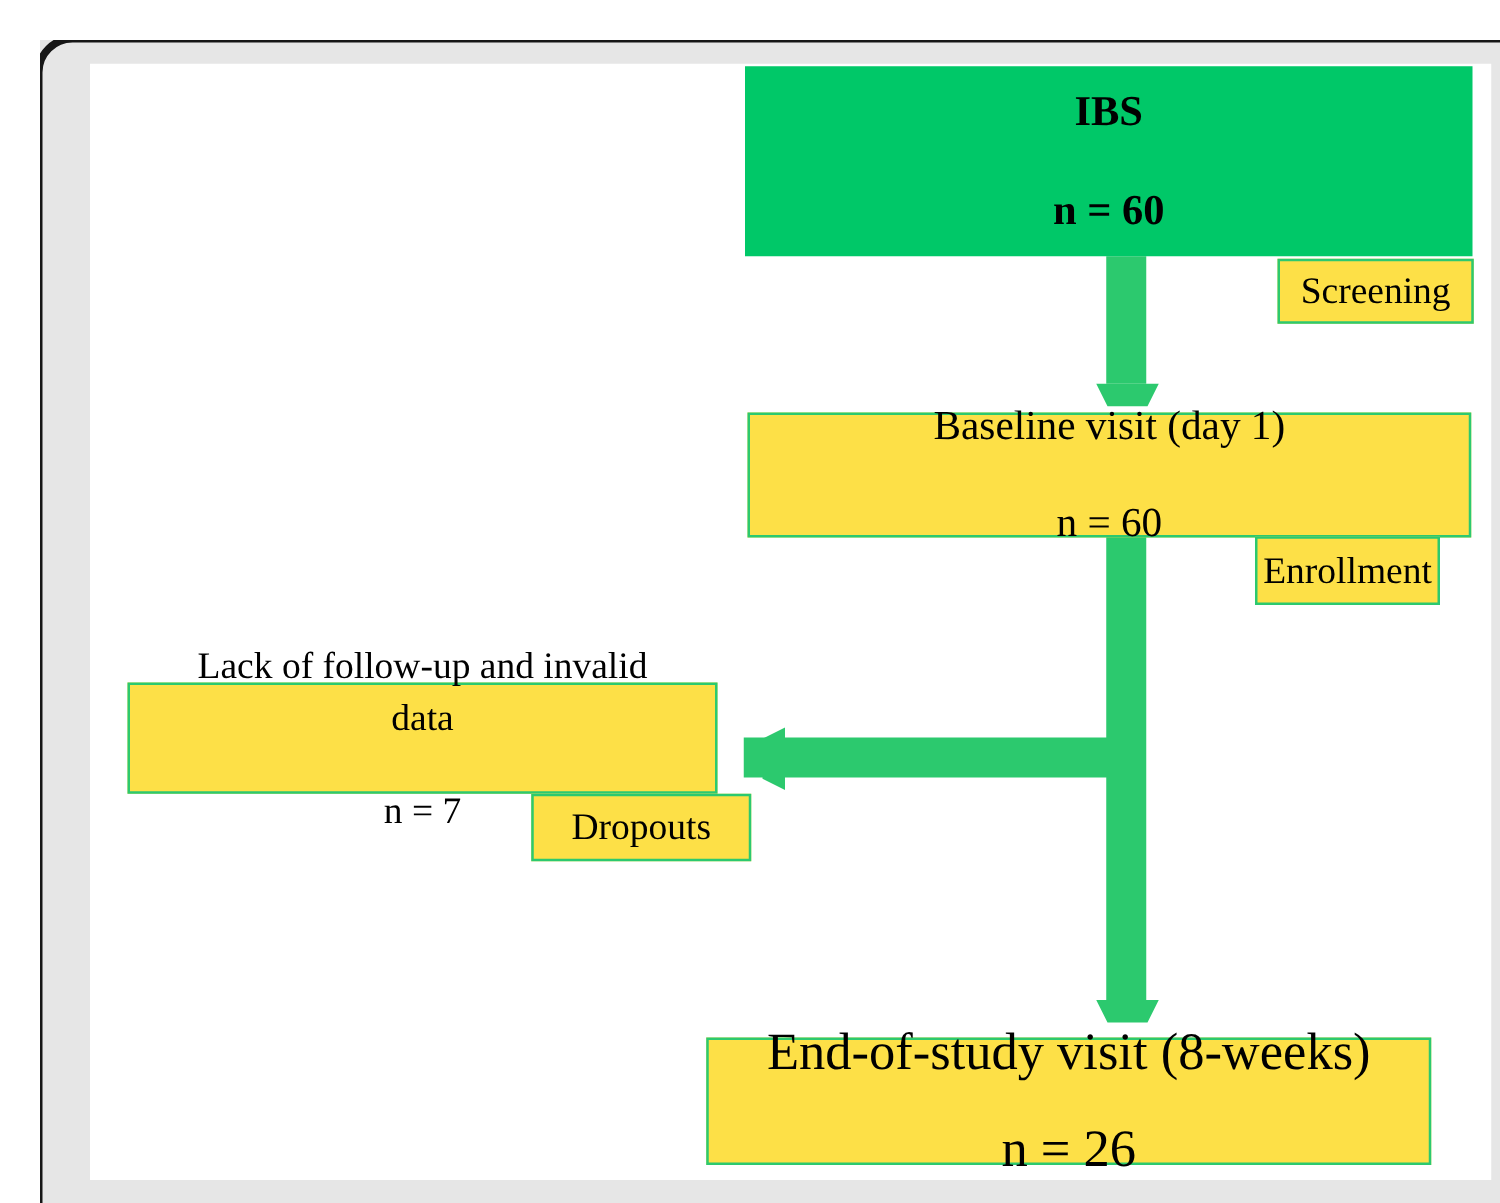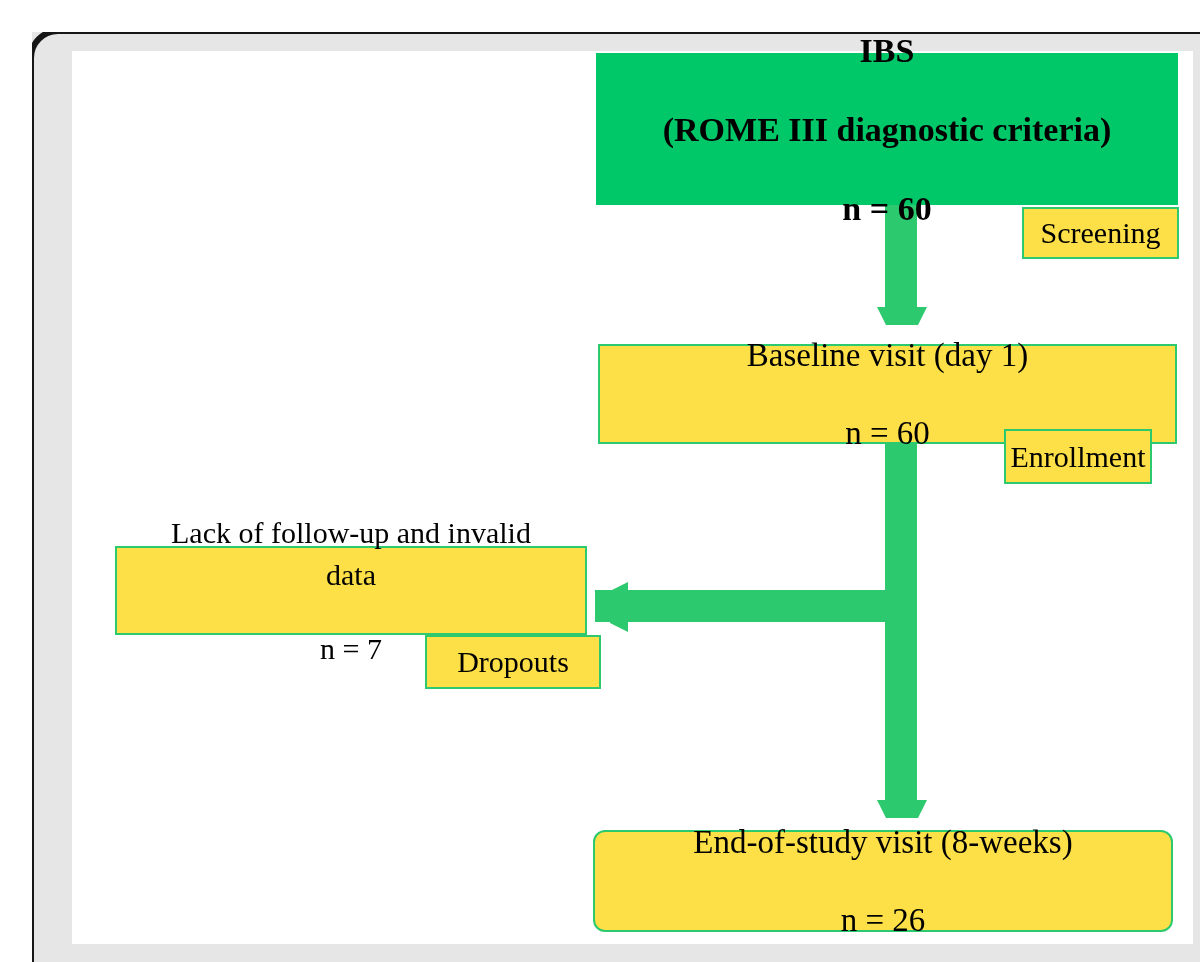--- a/index.html
+++ b/index.html
@@ -45,30 +45,30 @@
 
   .node-ibs {
     left: 564px; top: 21px; width: 582px; height: 152px;
     background: #00c868;
     border: none;
     font-weight: bold;
     font-size: 34px;
     line-height: 47px;
   }
   .node-baseline {
-    left: 566px; top: 312px; width: 579px; height: 100px;
+    left: 566px; top: 298px; width: 579px; height: 100px;
     font-size: 33px; line-height: 46px; text-align: right;
   }
   .node-dropout-reason {
     left: 70px; top: 514px; width: 472px; height: 89px;
-    font-size: 30px; line-height: 42px; margin-left: 13px;
+    font-size: 30px; line-height: 42px;
   }
   .node-end {
-    left: 561px; top: 798px; width: 580px; height: 102px;
-    font-size: 33px; line-height: 46px; border-radius: 12px;
+    left: 533px; top: 798px; width: 580px; height: 102px;
+    font-size: 42px; line-height: 46px;
   }
 
   .stage-label { font-size: 30px; z-index: 3; }
   .label-screening  { left: 990px; top: 175px; width: 157px; height: 52px; }
   .label-enrollment { left: 972px; top: 397px; width: 148px; height: 55px; }
   .label-dropouts   { left: 393px; top: 603px; width: 176px; height: 54px; }
 
   .line { position: absolute; background: #2cc96e; z-index: 1; }
   .line-v1 { left: 853px; top: 173px; width: 3px; height: 102px; }
   .line-v2 { left: 853px; top: 397px; width: 3px; height: 371px; }
@@ -105,21 +105,20 @@
 </style>
 </head>
 <body>
 
 <div id="page">
 
   <div class="panel"></div>
 
   <div class="node node-ibs">
     <div>IBS</div>
-    <div>(ROME III diagnostic criteria)</div>
     <div>n = 60</div>
   </div>
 
   <div class="stage-label label-screening">
     <div>Screening</div>
   </div>
 
   <div class="line line-v1"></div>
   <div class="arrowhead arrow-down-1"></div>
 

